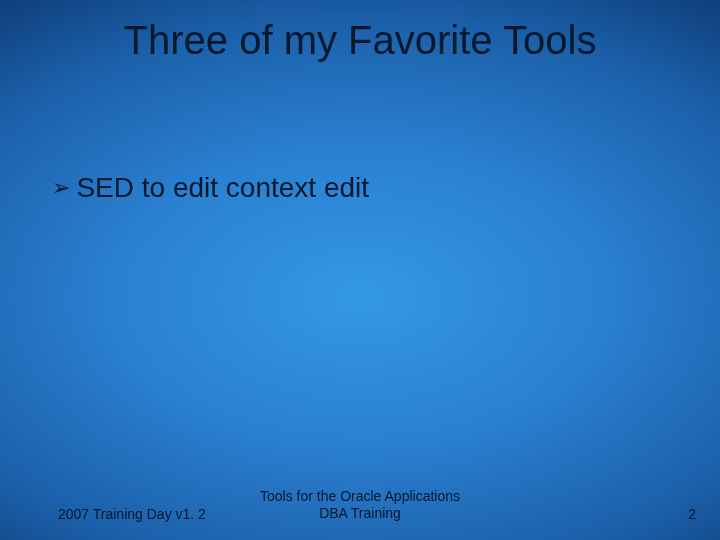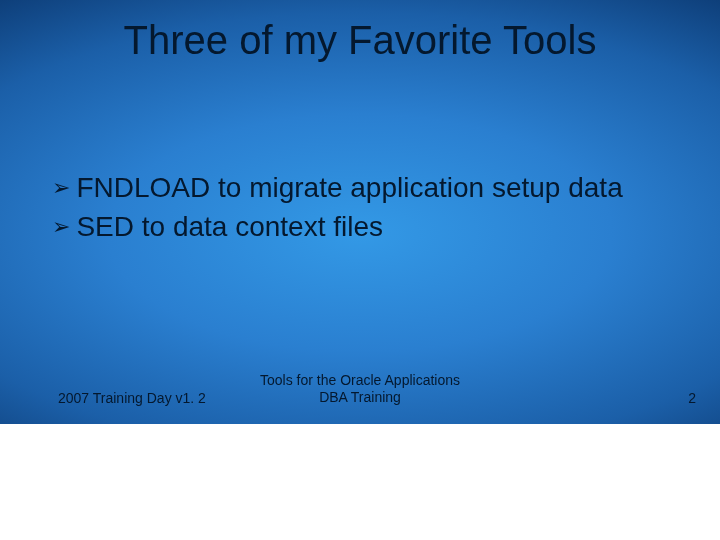--- a/index.html
+++ b/index.html
@@ -5,21 +5,21 @@
   html, body {
     margin: 0;
     padding: 0;
     width: 720px;
     height: 540px;
     overflow: hidden;
     font-family: Arial, Helvetica, sans-serif;
   }
   .slide {
     width: 720px;
-    height: 424px;
+    height: 540px;
     background: radial-gradient(ellipse 100% 80% at 50% 55%,
                 #3399e6 0%,
                 #2a7fd0 35%,
                 #1b5fa8 65%,
                 #0e3f7a 85%,
                 #072c5c 100%);
     position: relative;
     color: #001a33;
     box-sizing: border-box;
   }
@@ -84,24 +84,21 @@
 </style>
 </head>
 <body>
 
 <div class="slide">
 
   <div class="title">Three of my Favorite Tools</div>
 
   <div class="body">
     <div class="bullet">
-      <span class="arrow">➢</span><span>FNDLOAD to migrate application setup data</span>
-    </div>
-    <div class="bullet">
-      <span class="arrow">➢</span><span>SED to data context files</span>
+      <span class="arrow">➢</span><span>SED to edit context edit</span>
     </div>
   </div>
 
   <div class="footer">
     <div class="footer-left">2007 Training Day v1. 2</div>
     <div class="footer-center">
       <div>Tools for the Oracle Applications</div>
       <div>DBA Training</div>
     </div>
     <div class="footer-right">2</div>

